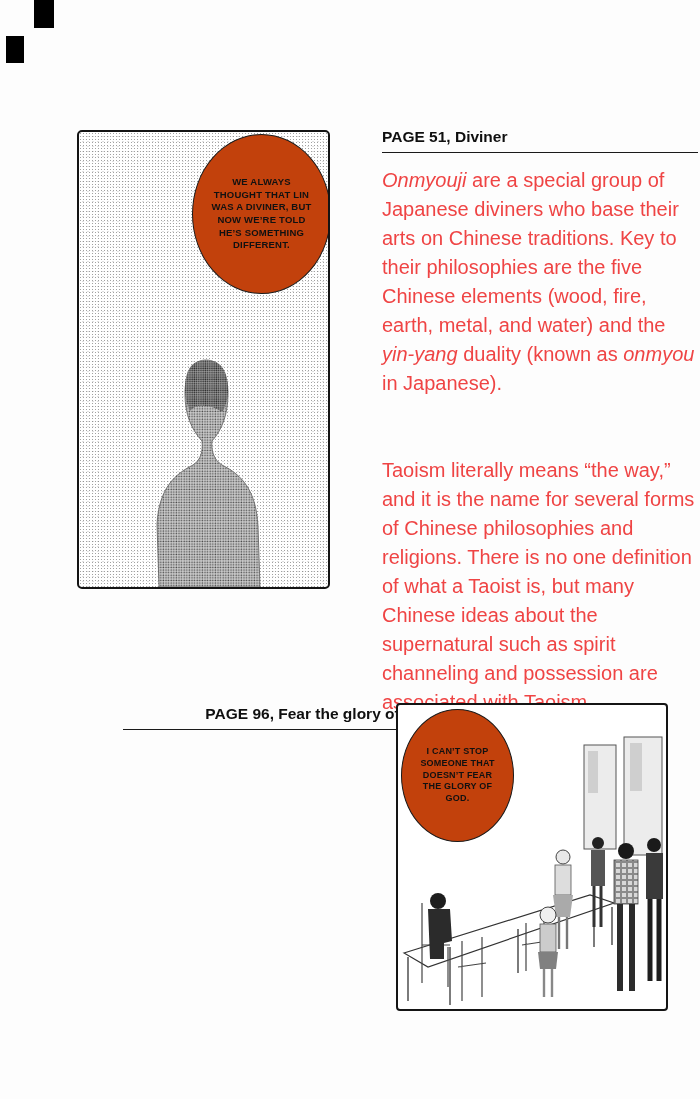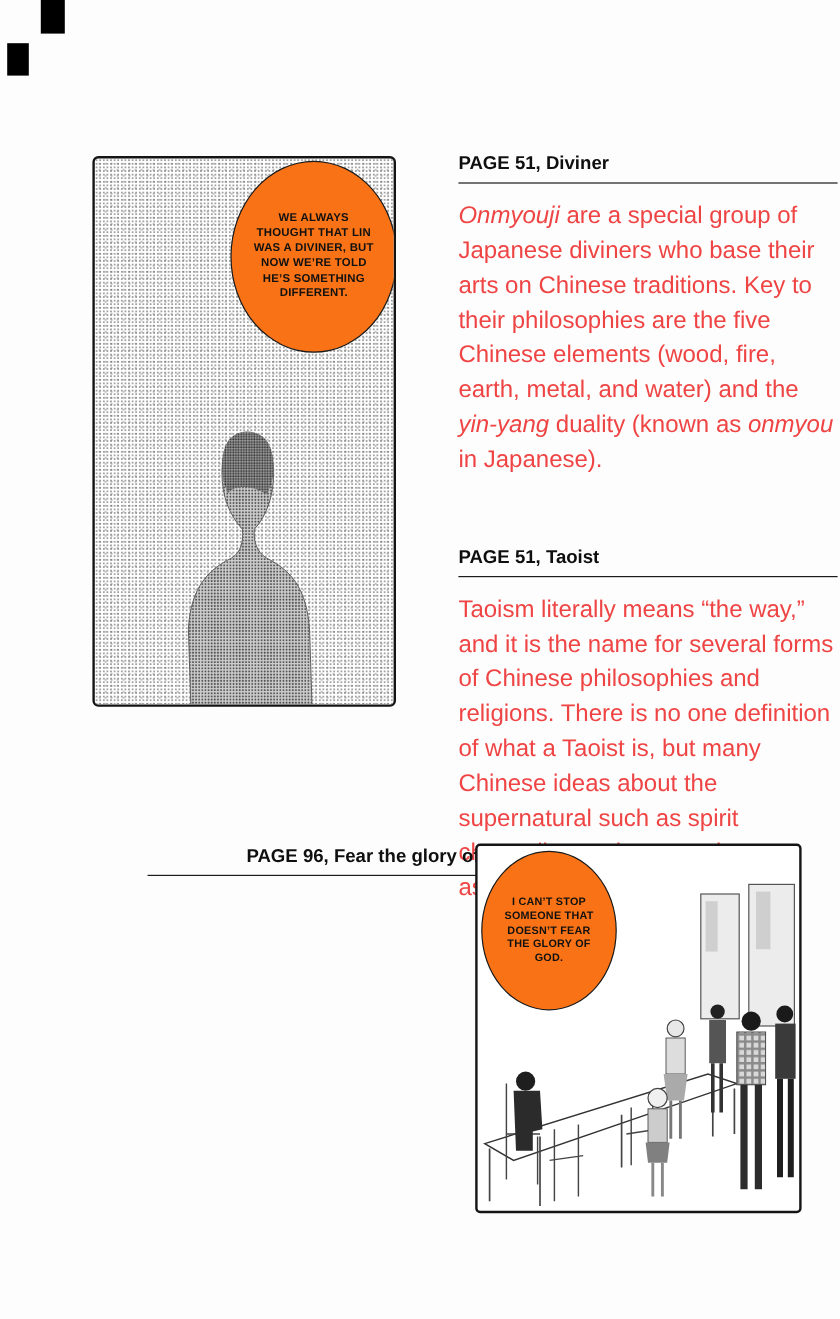--- a/index.html
+++ b/index.html
@@ -36,21 +36,21 @@
       radial-gradient(circle, rgba(120,120,120,0.45) 0.6px, rgba(0,0,0,0) 0.8px);
     background-size: 3px 3px, 5px 5px;
     background-position: 0 0, 1.5px 2px;
   }
 
   .figure-svg { position: absolute; left: 0; bottom: 0; width: 249px; height: 455px; }
   .scene-svg  { position: absolute; left: 0; bottom: 0; width: 268px; height: 304px; }
 
   .bubble {
     position: absolute;
-    background: #f97316;
+    background: #c2410c;
     border: 1.5px solid #1a1a1a;
     border-radius: 50%;
     display: flex;
     align-items: center;
     justify-content: center;
     text-align: center;
   }
   .bubble span {
     display: block;
     width: 76%;
@@ -134,21 +134,20 @@
       <span>WE ALWAYS THOUGHT THAT LIN WAS A DIVINER, BUT NOW WE’RE TOLD HE’S SOMETHING DIFFERENT.</span>
     </div>
   </div>
 
   <div class="notes-right">
     <div class="note">
       <h2 class="note-heading">PAGE 51, Diviner</h2>
       <p class="note-body"><em>Onmyouji</em><span> are a special group of Japanese diviners who base their arts on Chinese traditions. Key to their philosophies are the five Chinese elements (wood, fire, earth, metal, and water) and the </span><em>yin-yang</em><span> duality (known as </span><em>onmyou</em><span> in Japanese).</span></p>
     </div>
     <div class="note">
-      <h2 class="note-heading">PAGE 51, Taoist</h2>
       <p class="note-body">Taoism literally means “the way,” and it is the name for several forms of Chinese philosophies and religions. There is no one definition of what a Taoist is, but many Chinese ideas about the supernatural such as spirit channeling and possession are associated with Taoism.</p>
     </div>
   </div>
 
   <div class="notes-left">
     <div class="note">
       <h2 class="note-heading">PAGE 96, Fear the glory of God</h2>
     </div>
   </div>
 

